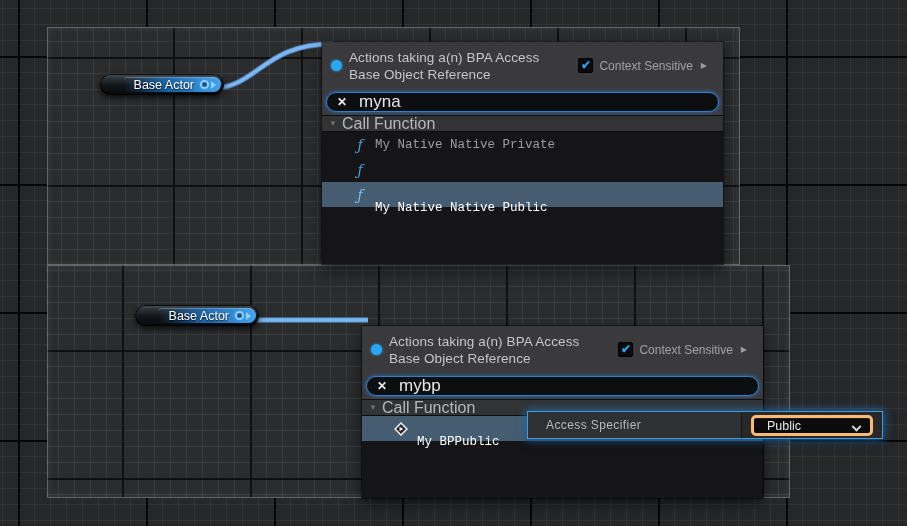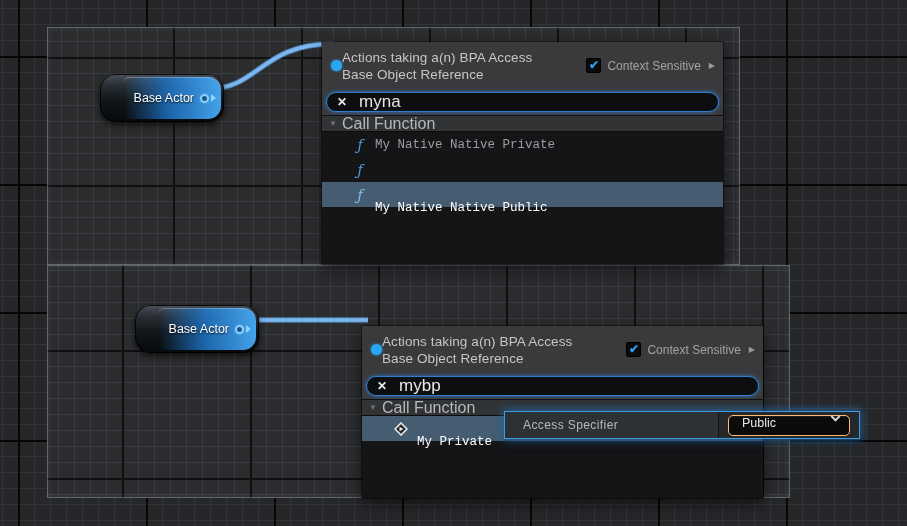--- a/index.html
+++ b/index.html
@@ -25,41 +25,41 @@
     background-size:128px 128px,128px 128px,16px 16px,16px 16px;
     box-shadow: inset 0 0 0 1px rgba(205,215,225,0.30), inset 0 0 9px rgba(205,215,225,0.12); }
   .panel-top   { left:47px; top:27px;  width:693px; height:238px;
                  background-position:126px 30px,126px 30px,14px 14px,14px 14px; }
   .panel-bottom{ left:47px; top:265px; width:743px; height:233px;
                  background-position:75px 85px,75px 85px,11px 5px,11px 5px; }
 
   .wires { position:absolute; left:0; top:0; pointer-events:none; }
 
   
-  .bnode { position:absolute; width:124px; height:48px; border-radius:16px;
+  .bnode { position:absolute; width:124px; height:21px; border-radius:16px;
     display:flex; align-items:center; justify-content:flex-end; padding-right:8px;
     background:linear-gradient(180deg,#4a5158 0%,#2a3036 22%,#121619 55%,#07090b 100%);
     box-shadow:0 3px 6px rgba(0,0,0,0.7), inset 0 0 0 1px rgba(0,0,0,0.9), inset 0 1px 0 rgba(255,255,255,0.20); }
   .bnode-glow { position:absolute; left:24px; right:3px; top:3px; bottom:3px;
     border-radius:5px 13px 13px 5px;
     background:linear-gradient(90deg, rgba(20,90,160,0) 0%, rgba(30,120,205,0.80) 45%, rgba(70,170,245,0.95) 100%);
     box-shadow:inset 0 1px 0 rgba(255,255,255,0.25); }
   .bnode-label { position:relative; color:#fff; font-size:12.5px; margin-right:6px;
     text-shadow:0 1px 2px rgba(0,0,0,0.9); }
   .pin { position:relative; display:flex; align-items:center; }
   .pin-ring { width:9px; height:9px; border:2.5px solid #8ed2ff; border-radius:50%;
     background:rgba(8,40,72,0.55); box-shadow:0 0 3px #49b2ff; }
   .pin-tri { width:0; height:0; border-left:5px solid #8ed2ff;
     border-top:4px solid transparent; border-bottom:4px solid transparent; margin-left:2px; }
 
   
   .menu { position:absolute; background:#151517;
     box-shadow:0 6px 14px rgba(0,0,0,0.55), 0 0 0 1px rgba(0,0,0,0.45); }
   .menu-header { height:47px; background:#3a3a3c; display:flex; align-items:center;
-    padding:0 8px 0 9px; }
+    padding:0 16px 0 9px; gap:7px; }
   .type-dot { width:11px; height:11px; border-radius:50%; background:#2aa7f2;
     flex:0 0 auto; box-shadow:0 0 3px rgba(42,167,242,0.8); }
   .menu-title { color:#c6c6c6; font-size:13.5px; line-height:17px; letter-spacing:0.1px; }
   .ctx { margin-left:auto; display:flex; align-items:center; gap:6px; cursor:default; }
   .checkbox { width:15px; height:15px; background:#0b0b0c; border:1px solid #000;
     border-radius:2px; display:flex; align-items:center; justify-content:center; }
   .checkbox .check { color:#2da2f2; font-size:12px; line-height:13px; font-weight:bold; }
   .ctx-label { color:#a3a3a3; font-size:12px; }
   .arrow-right { color:#9a9a9a; font-size:8px; margin-left:2px; }
 
@@ -86,22 +86,22 @@
   .item.hl .ilabel { color:#ffffff;margin-top:26px; }
 
   
   .detail { position:absolute; display:flex; align-items:stretch; height:28px;
     background:#2e3133; border:1px solid #3e9be0;
     box-shadow:0 0 9px 1px rgba(45,140,225,0.65), 0 3px 8px rgba(0,0,0,0.5); }
   .detail-left { flex:1; display:flex; align-items:center; padding-left:18px; }
   .detail-label { color:#b7babd; font-size:12px; letter-spacing:0.4px; }
   .detail-div { width:1px; background:#141414; }
   .detail-right { width:140px; background:#26282a; display:flex; align-items:center; justify-content:center; }
-  .dropdown { width:122px; height:21px; background:#0b0b0c; border:1px solid #fdba74;
-    border-radius:5px; display:flex; align-items:flex-start; padding:0 10px 0 13px;
+  .dropdown { width:122px; height:21px; background:#0b0b0c; border:3px solid #fdba74;
+    border-radius:5px; display:flex; align-items:flex-end; padding:0 10px 0 13px;
     box-shadow:inset 0 1px 0 rgba(255,255,255,0.07); }
   .dropdown-value { color:#e8e8e8; font-size:12.5px; flex:1; }
   .chev-down { width:7px; height:7px; border-right:2px solid #d5d5d5; border-bottom:2px solid #d5d5d5;
     transform:rotate(45deg) translate(-2px,-2px); }
 </style>
 </head>
 <body>
 
 <div class="canvas">
 
@@ -199,26 +199,26 @@
       <span class="cat-label">Call Function</span>
     </div>
     <div class="items">
         <div class="item hl">
           <span class="dicon">
             <svg width="14" height="14" viewBox="0 0 16 16">
               <path d="M8 1.2 L14.8 8 L8 14.8 L1.2 8 Z" fill="#23272b" stroke="#ececec" stroke-width="1.8"></path>
               <path d="M6.3 5.3 L10.7 8 L6.3 10.7 Z" fill="#ececec"></path>
             </svg>
           </span>
-          <span class="ilabel">My Private</span>
-        </div>
-      </div>
-  </div>
-
-  <div class="detail" style="left:504px; top:411px; width:356px;">
+          <span class="ilabel">My BPPublic</span>
+        </div>
+      </div>
+  </div>
+
+  <div class="detail" style="left:527px; top:411px; width:356px;">
     <div class="detail-left">
       <span class="detail-label">Access Specifier</span>
     </div>
     <div class="detail-div"></div>
     <div class="detail-right">
       <div class="dropdown">
         <span class="dropdown-value">Public</span>
         <span class="chev-down"></span>
       </div>
     </div>

